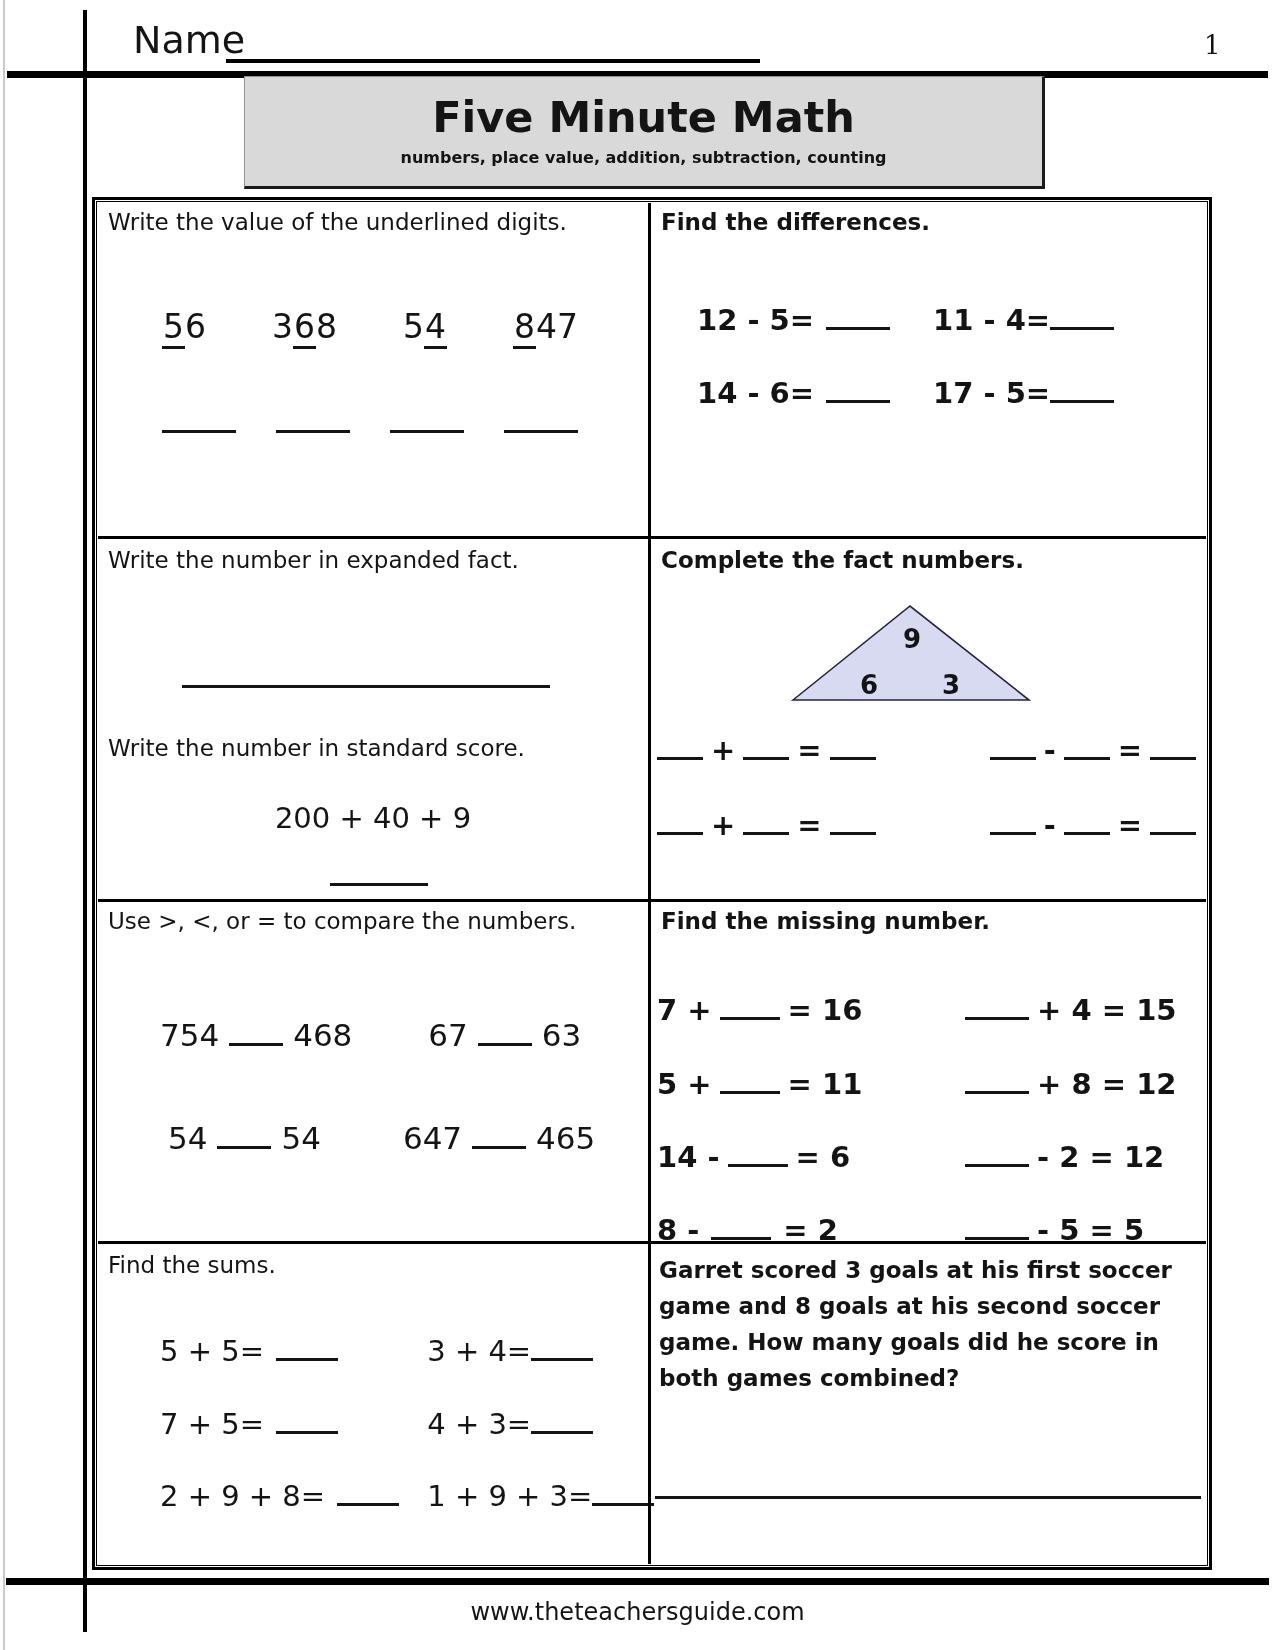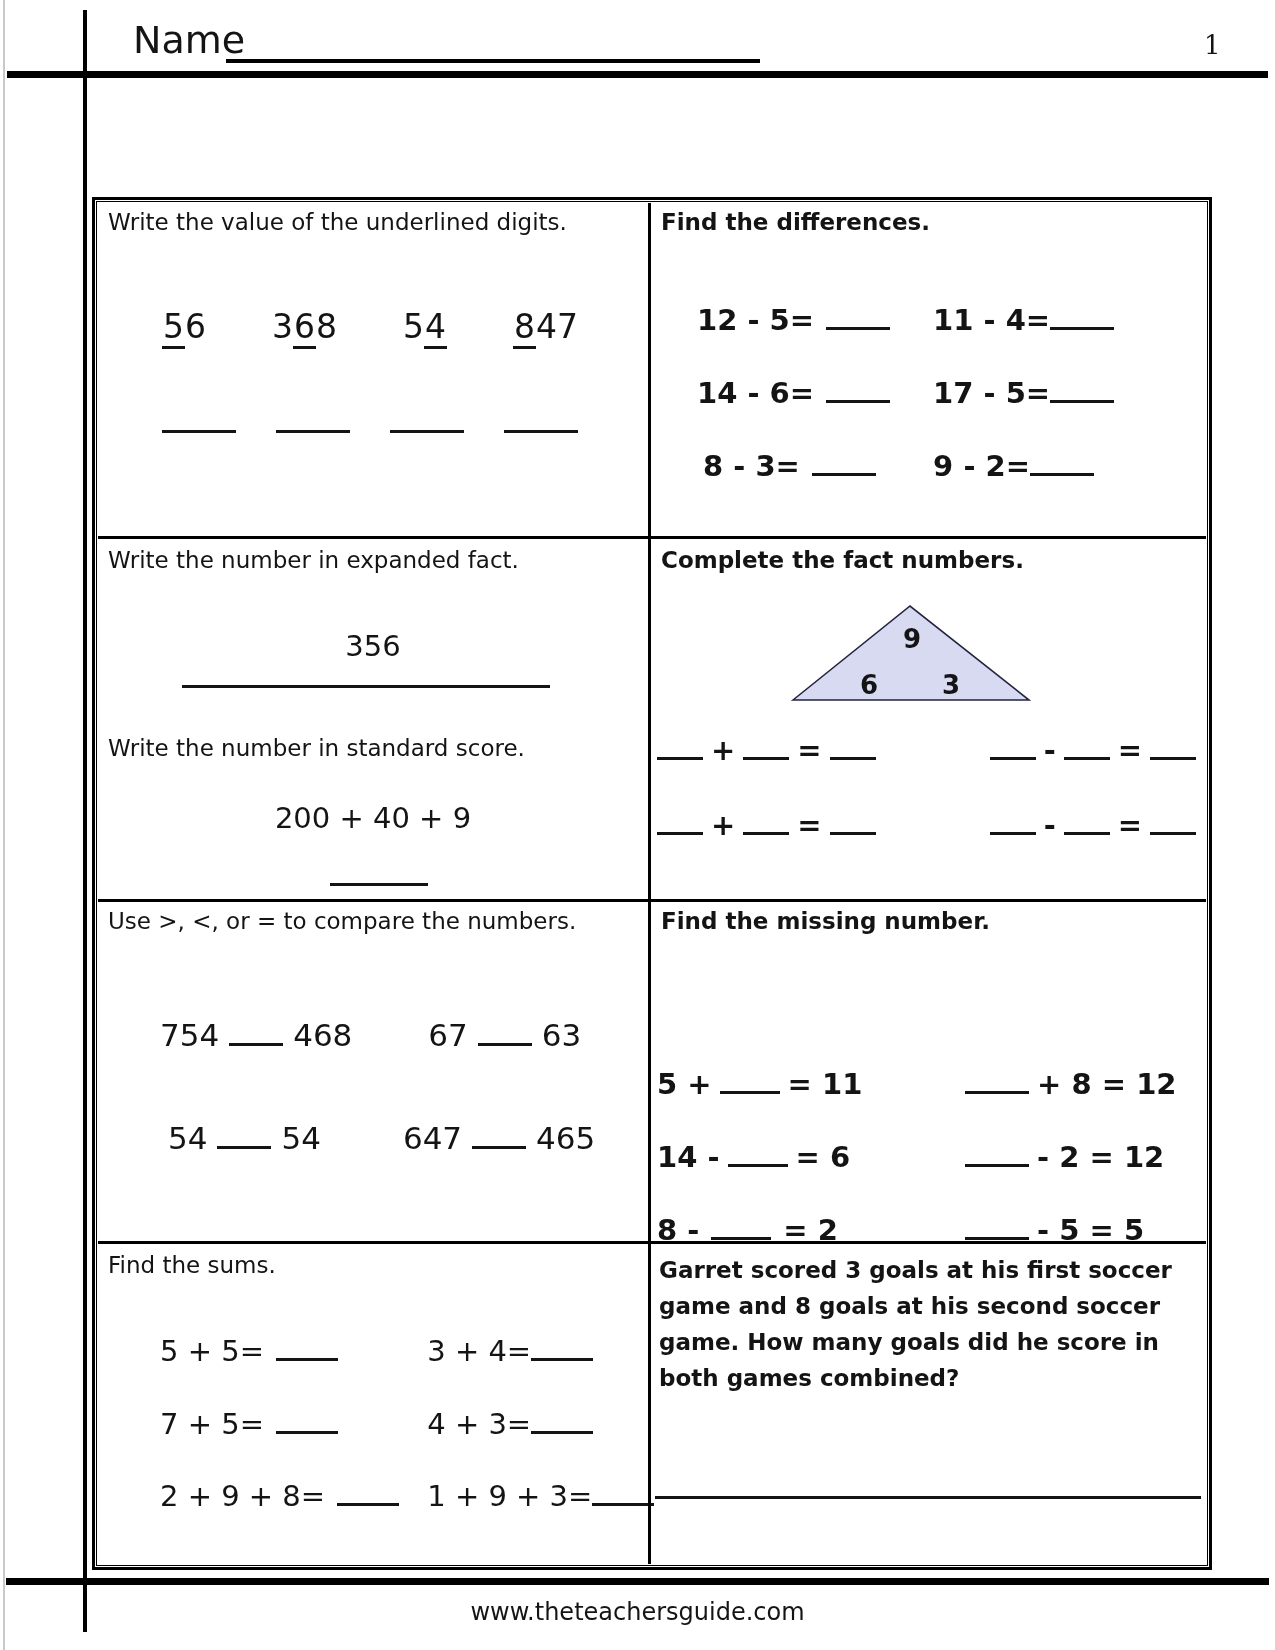--- a/index.html
+++ b/index.html
@@ -53,20 +53,24 @@
 <div class="page">
 
   <div class="abs page-edge"></div>
   <div class="abs left-rule"></div>
   <div class="abs top-rule"></div>
 
   <div class="abs name">Name</div>
   <div class="abs name-underline"></div>
   <div class="abs page-num">1</div>
 
+  <div class="abs title-box">
+    <div class="title">Five Minute Math</div>
+    <div class="subtitle">numbers, place value, addition, subtraction, counting</div>
+  </div>
 
   <div class="abs grid">
     <div class="grid-cells">
 
       <div class="cell">
         <div class="heading">Write the value of the underlined digits.</div>
         <div class="r num-row" style="top:104px">
           <span><span></span><span class="u">5</span><span>6</span></span>
           <span><span>3</span><span class="u">6</span><span>8</span></span>
           <span><span>5</span><span class="u">4</span><span></span></span>
@@ -83,29 +87,24 @@
       <div class="cell rcol">
         <div class="heading">Find the differences.</div>
         <div class="r prob" style="top:95px;left:46px">
           <span class="lcol" style="width:226px"><span>12 - 5=</span><span class="blank b64 gap"></span></span>
           <span><span>11 - 4=</span><span class="blank b64"></span></span>
         </div>
         <div class="r prob" style="top:168px;left:46px">
           <span class="lcol" style="width:226px"><span>14 - 6=</span><span class="blank b64 gap"></span></span>
           <span><span>17 - 5=</span><span class="blank b64"></span></span>
         </div>
-        <div class="r prob" style="top:241px;left:52px">
-          <span class="lcol" style="width:220px"><span>8 - 3=</span><span class="blank b64 gap"></span></span>
-          <span><span>9 - 2=</span><span class="blank b64"></span></span>
-        </div>
       </div>
 
       <div class="cell nrow">
         <div class="heading" style="top:8px">Write the number in expanded fact.</div>
-        <div class="r center prob" style="top:90px">356</div>
         <div class="answer-line" style="top:146px;left:84px;width:368px"></div>
         <div class="heading" style="top:196px">Write the number in standard score.</div>
         <div class="r center prob" style="top:262px">200 + 40 + 9</div>
         <div class="answer-line" style="top:344px;left:232px;width:98px"></div>
       </div>
 
       <div class="cell rcol nrow">
         <div class="heading" style="top:8px">Complete the fact numbers.</div>
         <svg class="abs" style="left:133px;top:62px" width="255" height="106">
           <polygon points="9,99 126,5 245,99" stroke="#23233f" stroke-width="1.6" fill="#d8daf2"></polygon>
@@ -128,20 +127,24 @@
         <div class="r prob" style="top:112px;left:62px;font-size:31px">
           <span>754</span><span class="blank b54" style="margin:0 10px"></span><span>468</span><span style="margin-left:76px">67</span><span class="blank b54" style="margin:0 10px"></span><span>63</span>
         </div>
         <div class="r prob" style="top:215px;left:70px;font-size:31px">
           <span>54</span><span class="blank b54" style="margin:0 10px"></span><span>54</span><span style="margin-left:82px">647</span><span class="blank b54" style="margin:0 10px"></span><span>465</span>
         </div>
       </div>
 
       <div class="cell rcol nrow">
         <div class="heading">Find the missing number.</div>
+        <div class="r prob" style="top:86px;left:6px">
+          <span class="lcol" style="width:298px"><span>7 +</span><span class="blank b60" style="margin:0 8px"></span><span>= 16</span></span>
+          <span><span></span><span class="blank b64" style="margin-right:8px"></span><span>+ 4 = 15</span></span>
+        </div>
         <div class="r prob" style="top:160px;left:6px">
           <span class="lcol" style="width:298px"><span>5 +</span><span class="blank b60" style="margin:0 8px"></span><span>= 11</span></span>
           <span><span></span><span class="blank b64" style="margin-right:8px"></span><span>+ 8 = 12</span></span>
         </div>
         <div class="r prob" style="top:233px;left:6px">
           <span class="lcol" style="width:298px"><span>14 -</span><span class="blank b60" style="margin:0 8px"></span><span>= 6</span></span>
           <span><span></span><span class="blank b64" style="margin-right:8px"></span><span>- 2 = 12</span></span>
         </div>
         <div class="r prob" style="top:306px;left:6px">
           <span class="lcol" style="width:298px"><span>8 -</span><span class="blank b60" style="margin:0 12px"></span><span>= 2</span></span>

